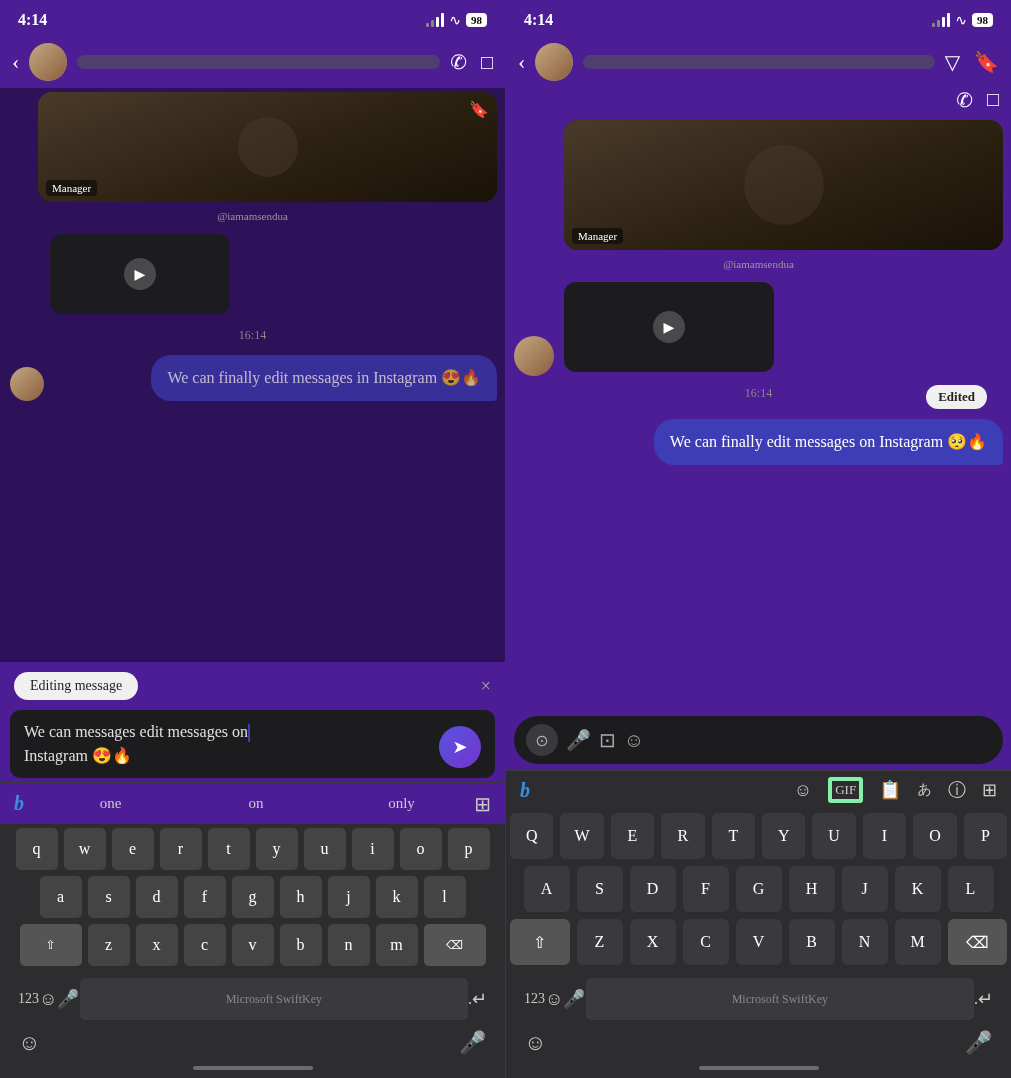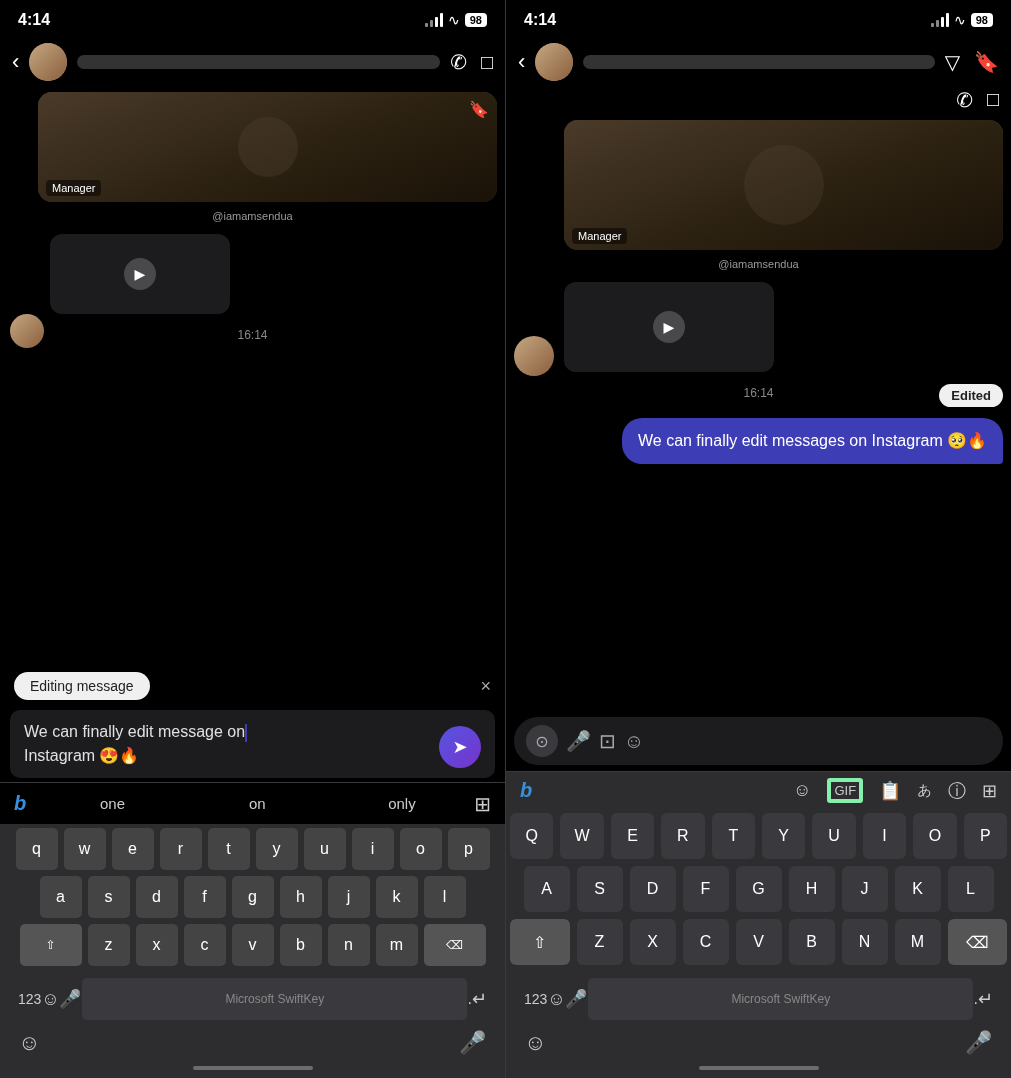--- a/index.html
+++ b/index.html
@@ -15,24 +15,25 @@
     }
 
     .phone-container {
       display: flex;
       width: 1011px;
       height: 1078px;
     }
 
     .phone {
       flex: 1;
-      background: #000000;
+      background: #4c1d95;
       position: relative;
       overflow: hidden;
       border-right: 1px solid #3a3a3a;
+      font-family: Liberation Serif, serif;
     }
 
     .phone:last-child {
       border-right: none;
     }
 
     
     .status-bar {
       display: flex;
       justify-content: space-between;
@@ -425,21 +426,21 @@
 
     
     .edited-badge {
       background: #f0f0f0;
       color: #222;
       font-size: 13px;
       font-weight: 600;
       padding: 4px 12px;
       border-radius: 14px;
       position: absolute;
-      right: 0;
+      right: 16px;
       top: -28px;
     }
 
     
     .key-right {
       background: #3a3a3e;
       color: #fff;
       border-radius: 6px;
       font-size: 16px;
       display: flex;
@@ -593,31 +594,36 @@
             <div class="avatar-left"></div>
             <div class="video-thumb" style="margin-left:42px;">
               <div class="play-btn">
                 <span>▶</span>
               </div>
             </div>
           </div>
 
           <div class="timestamp">16:14</div>
 
+          <div style="display:flex;justify-content:flex-end;margin:6px 0;">
+            <div class="message-bubble-sent dimmed">
+              <span>We can finally edit messages in Instagram 😍🔥</span>
+            </div>
+          </div>
         </div>
       </div>
 
       <div class="editing-bar">
         <span class="editing-label">Editing message</span>
         <span class="close-btn">×</span>
       </div>
 
       <div class="input-area">
         <div class="input-text">
-          <span>We can finally edit message on</span><span class="input-cursor"></span><span style="white-space:pre-line;">
+          <span>We can messages edit messages on</span><span class="input-cursor"></span><span style="white-space:pre-line;">
 Instagram 😍🔥</span>
         </div>
         <div class="send-btn">
           <span>➤</span>
         </div>
       </div>
 
       <div class="autocomplete-bar">
         <span class="autocomplete-bing" style="font-size:20px;color:#3a8fdd;font-style:italic;font-weight:900;">b</span>
         <div class="autocomplete-suggestions">

